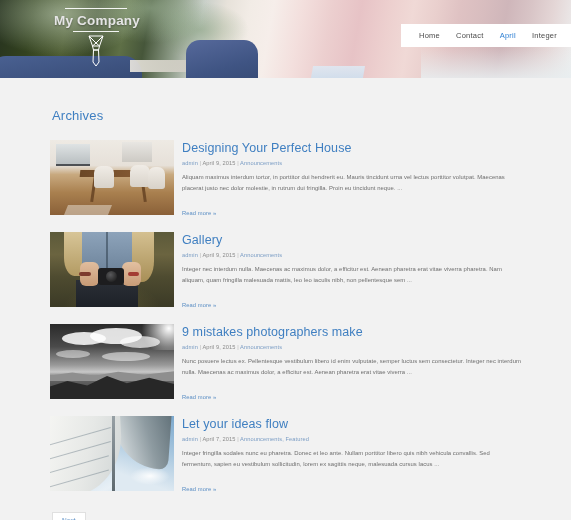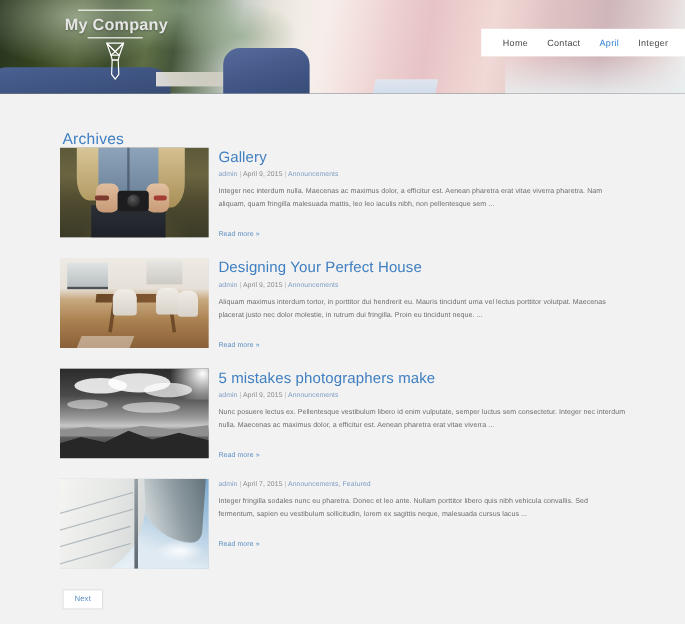--- a/index.html
+++ b/index.html
@@ -168,20 +168,21 @@
     width: 471px;
     margin: 0 auto;
     padding-top: 30px;
   }
 
   .page-title {
     font-size: 13px;
     font-weight: 400;
     color: #3f7fc1;
     letter-spacing: .2px;
+    margin-bottom: 17px;
     margin-left: 2px;
   }
 
   
   .article {
     display: flex;
     gap: 0;
     margin-bottom: 13px;
   }
   .thumb-wrap {
@@ -446,20 +447,48 @@
   </nav>
 </div>
 
 <div class="page">
   <div class="container">
 
     <h1 class="page-title">Archives</h1>
 
     <article class="article">
       <div class="thumb-wrap">
+        <div class="thumb thumb-dining">
+          <div class="t-window"></div>
+            <div class="t-window2"></div>
+          <div class="t-rug"></div>
+          <div class="t-table"></div>
+          <div class="t-leg a"></div>
+            <div class="t-leg b"></div>
+          <div class="t-chair c1"></div>
+            <div class="t-chair c2"></div>
+            <div class="t-chair c3"></div>
+        </div>
+      </div>
+      <div class="art-body">
+        <h2 class="art-title">Designing Your Perfect House</h2>
+        <div class="art-meta">
+          <span class="m-link">admin</span>
+          <span class="m-sep"> | </span>
+          <span>April 9, 2015</span>
+          <span class="m-sep"> | </span>
+          <span class="m-link">Announcements</span>
+        </div>
+        <p class="art-excerpt">Aliquam maximus interdum tortor, in porttitor dui hendrerit eu. Mauris tincidunt urna vel lectus porttitor volutpat. Maecenas placerat justo nec dolor molestie, in rutrum dui fringilla. Proin eu tincidunt neque. ...</p>
+        <a class="read-more" href="#">Read more »</a>
+      </div>
+    </article>
+
+    <article class="article">
+      <div class="thumb-wrap">
         <div class="thumb thumb-camera">
           <div class="hair-l"></div>
             <div class="hair-r"></div>
           <div class="shirt"></div>
             <div class="shirt-seam"></div>
           <div class="jeans"></div>
           <div class="arm-l"></div>
             <div class="arm-r"></div>
           <div class="band-l"></div>
             <div class="band-r"></div>
@@ -475,61 +504,33 @@
           <span class="m-sep"> | </span>
           <span class="m-link">Announcements</span>
         </div>
         <p class="art-excerpt">Integer nec interdum nulla. Maecenas ac maximus dolor, a efficitur est. Aenean pharetra erat vitae viverra pharetra. Nam aliquam, quam fringilla malesuada mattis, leo leo iaculis nibh, non pellentesque sem ...</p>
         <a class="read-more" href="#">Read more »</a>
       </div>
     </article>
 
     <article class="article">
       <div class="thumb-wrap">
-        <div class="thumb thumb-dining">
-          <div class="t-window"></div>
-            <div class="t-window2"></div>
-          <div class="t-rug"></div>
-          <div class="t-table"></div>
-          <div class="t-leg a"></div>
-            <div class="t-leg b"></div>
-          <div class="t-chair c1"></div>
-            <div class="t-chair c2"></div>
-            <div class="t-chair c3"></div>
-        </div>
-      </div>
-      <div class="art-body">
-        <h2 class="art-title">Designing Your Perfect House</h2>
-        <div class="art-meta">
-          <span class="m-link">admin</span>
-          <span class="m-sep"> | </span>
-          <span>April 9, 2015</span>
-          <span class="m-sep"> | </span>
-          <span class="m-link">Announcements</span>
-        </div>
-        <p class="art-excerpt">Aliquam maximus interdum tortor, in porttitor dui hendrerit eu. Mauris tincidunt urna vel lectus porttitor volutpat. Maecenas placerat justo nec dolor molestie, in rutrum dui fringilla. Proin eu tincidunt neque. ...</p>
-        <a class="read-more" href="#">Read more »</a>
-      </div>
-    </article>
-
-    <article class="article">
-      <div class="thumb-wrap">
         <div class="thumb thumb-mountain">
           <div class="sun"></div>
           <div class="cloud c1"></div>
             <div class="cloud c2"></div>
             <div class="cloud c3"></div>
           <div class="cloud c4"></div>
             <div class="cloud c5"></div>
           <div class="ridge-far"></div>
           <div class="ridge-near"></div>
         </div>
       </div>
       <div class="art-body">
-        <h2 class="art-title">5 mistakes photographers make</h2>
+        <h2 class="art-title">9 mistakes photographers make</h2>
         <div class="art-meta">
           <span class="m-link">admin</span>
           <span class="m-sep"> | </span>
           <span>April 9, 2015</span>
           <span class="m-sep"> | </span>
           <span class="m-link">Announcements</span>
         </div>
         <p class="art-excerpt">Nunc posuere lectus ex. Pellentesque vestibulum libero id enim vulputate, semper luctus sem consectetur. Integer nec interdum nulla. Maecenas ac maximus dolor, a efficitur est. Aenean pharetra erat vitae viverra ...</p>
         <a class="read-more" href="#">Read more »</a>
       </div>
@@ -543,20 +544,21 @@
           <div class="sail-main"></div>
           <div class="mast"></div>
           <div class="seam s1"></div>
             <div class="seam s2"></div>
           <div class="seam s3"></div>
             <div class="seam s4"></div>
           <div class="cloudy"></div>
         </div>
       </div>
       <div class="art-body">
+        <h2 class="art-title">Let your ideas flow</h2>
         <div class="art-meta">
           <span class="m-link">admin</span>
           <span class="m-sep"> | </span>
           <span>April 7, 2015</span>
           <span class="m-sep"> | </span>
           <span class="m-link">Announcements, Featured</span>
         </div>
         <p class="art-excerpt">Integer fringilla sodales nunc eu pharetra. Donec et leo ante. Nullam porttitor libero quis nibh vehicula convallis. Sed fermentum, sapien eu vestibulum sollicitudin, lorem ex sagittis neque, malesuada cursus lacus ...</p>
         <a class="read-more" href="#">Read more »</a>
       </div>

